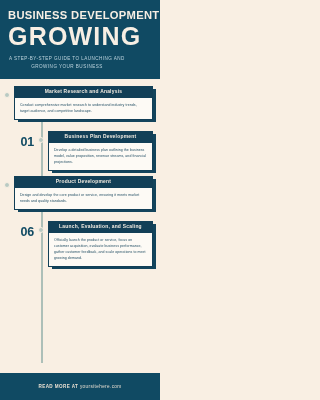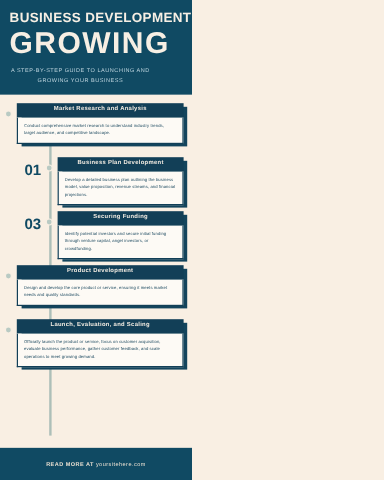--- a/index.html
+++ b/index.html
@@ -184,49 +184,37 @@
         </div>
         <div class="card">
           <div class="card-shadow"></div>
           <div class="card-inner">
             <div class="card-title">Business Plan Development</div>
             <div class="card-body">Develop a detailed business plan outlining the business model, value proposition, revenue streams, and financial projections.</div>
           </div>
         </div>
       </div>
 
-      <div class="step">
-        <div class="num">03</div>
-        <div class="dot-col">
-          <div class="dot"></div>
-        </div>
-        <div class="card">
-          <div class="card-shadow"></div>
-          <div class="card-inner">
-            <div class="card-title">Securing Funding</div>
-            <div class="card-body">Identify potential investors and secure initial funding through venture capital, angel investors, or crowdfunding.</div>
-          </div>
-        </div>
-      </div>
 
       <div class="step">
         <div class="dot-col">
           <div class="dot"></div>
         </div>
         <div class="card">
           <div class="card-shadow"></div>
           <div class="card-inner">
             <div class="card-title">Product Development</div>
             <div class="card-body">Design and develop the core product or service, ensuring it meets market needs and quality standards.</div>
           </div>
         </div>
       </div>
 
 
       <div class="step">
+        <div class="num">06</div>
         <div class="dot-col">
           <div class="dot"></div>
         </div>
         <div class="card">
           <div class="card-shadow"></div>
           <div class="card-inner">
             <div class="card-title">Launch, Evaluation, and Scaling</div>
             <div class="card-body">Officially launch the product or service, focus on customer acquisition, evaluate business performance, gather customer feedback, and scale operations to meet growing demand.</div>
           </div>
         </div>

